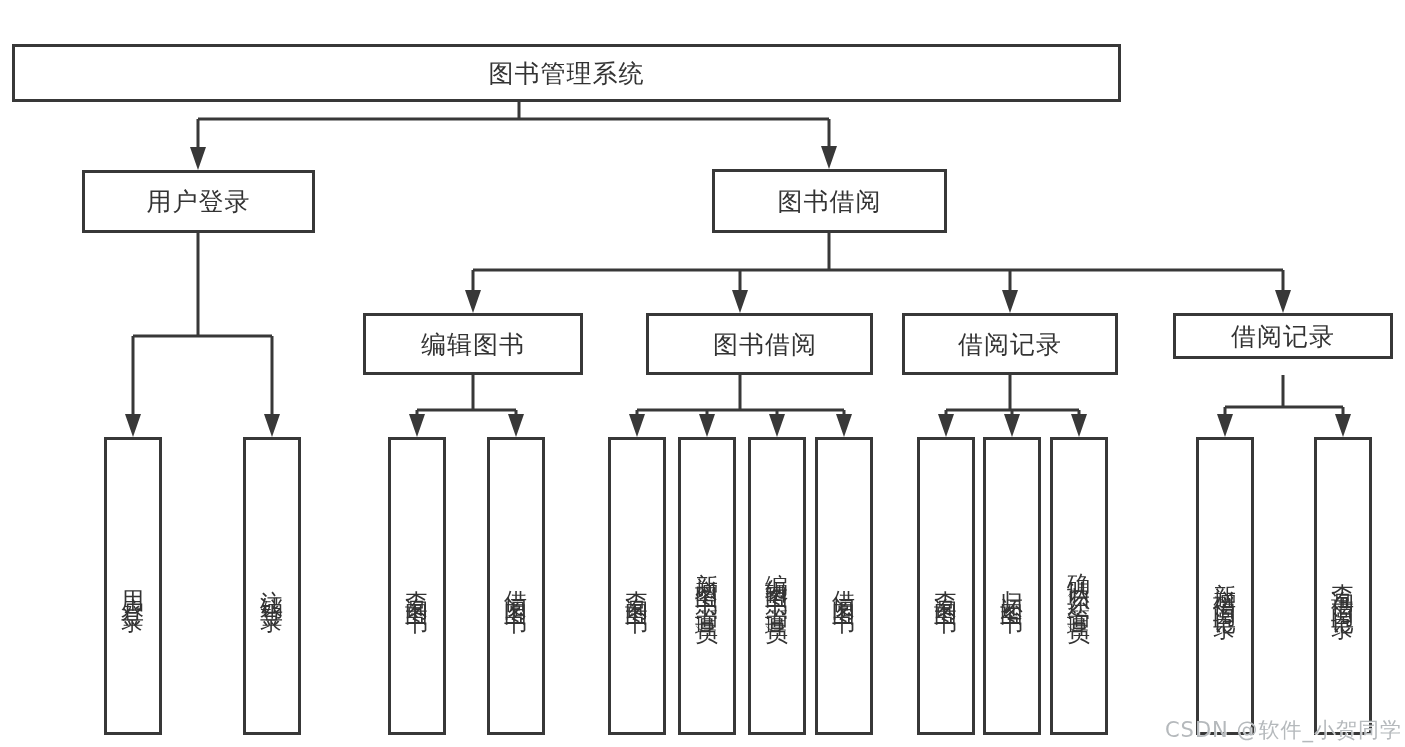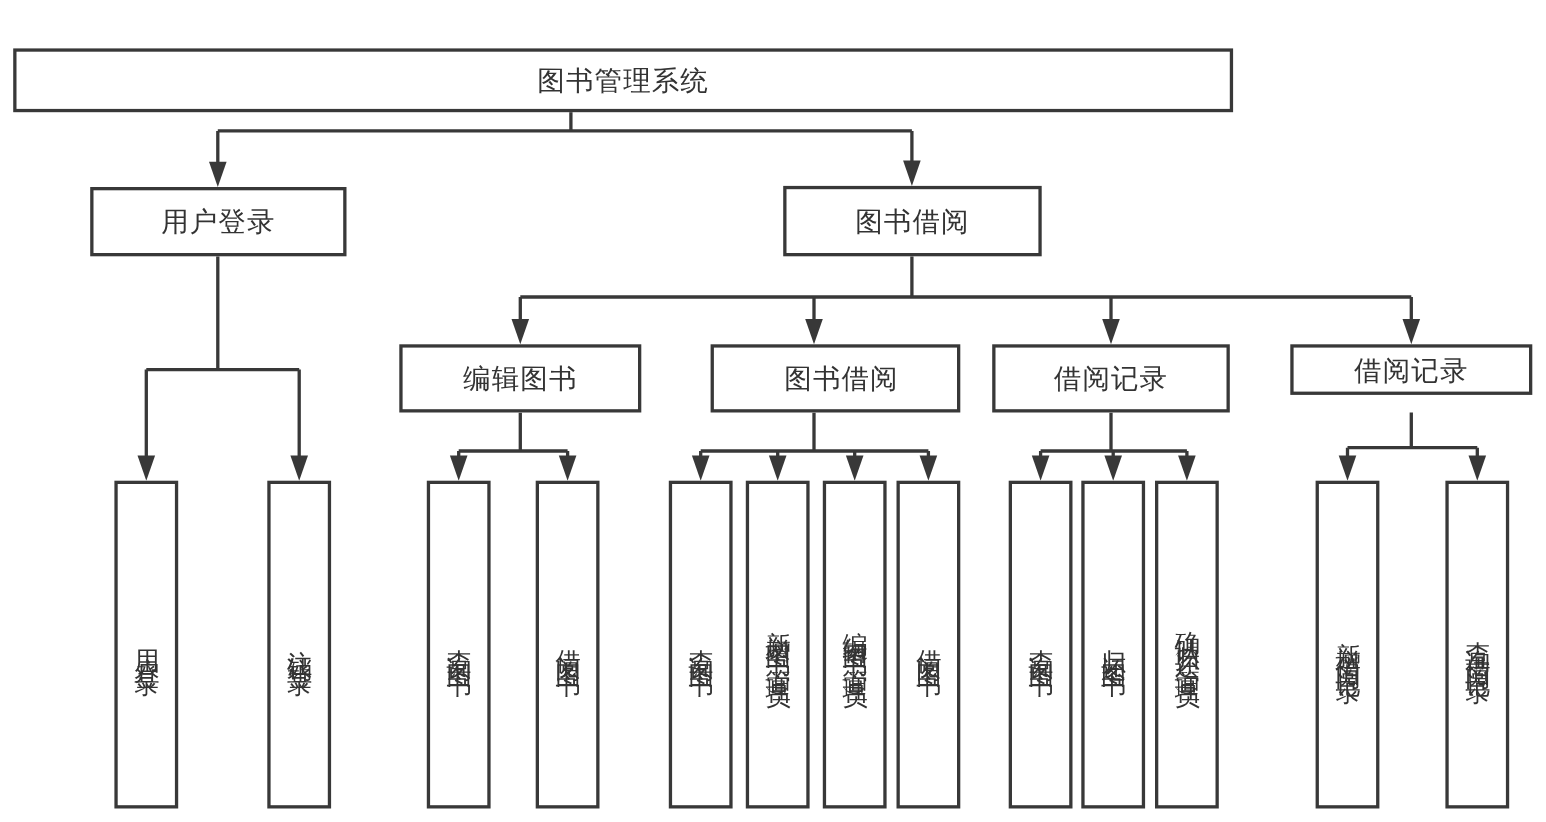--- a/index.html
+++ b/index.html
@@ -125,14 +125,15 @@
   <div class="leaf" style="left:748px;">编辑图书（管理员）</div>
   <div class="leaf" style="left:815px;">借阅图书</div>
 
   <div class="leaf" style="left:917px;">查询图书</div>
   <div class="leaf" style="left:983px;">归还图书</div>
   <div class="leaf" style="left:1050px;">确认归还（管理员）</div>
 
   <div class="leaf" style="left:1196px;">新增借阅记录</div>
   <div class="leaf" style="left:1314px;">查询借阅记录</div>
 
+  <div class="watermark">CSDN @软件_小贺同学</div>
 
 </div>
 
 </body></html>

